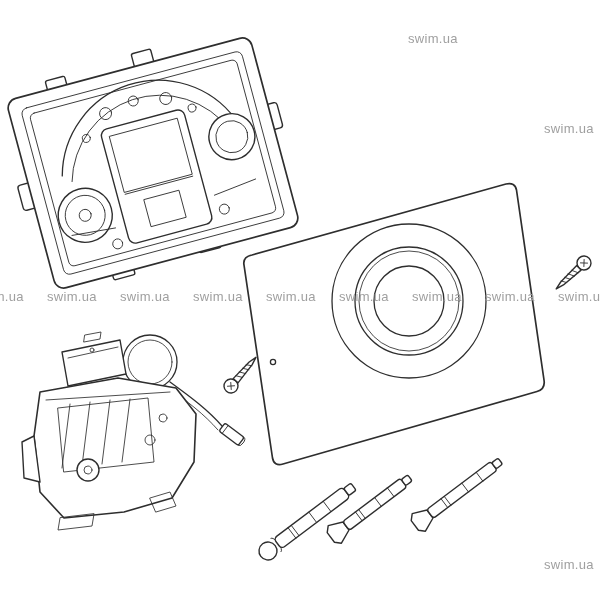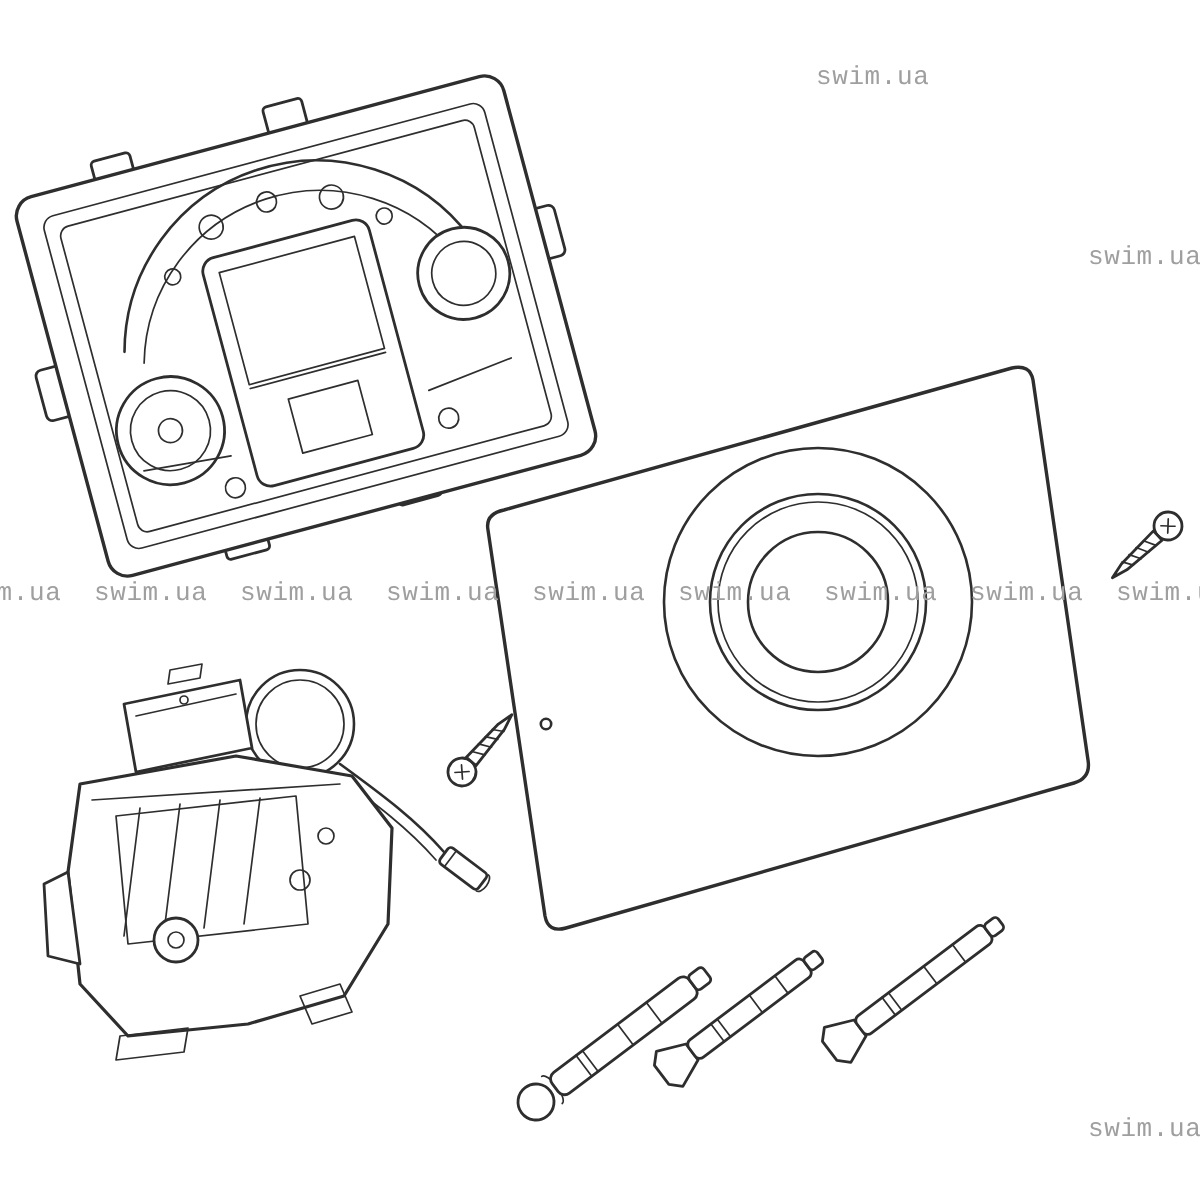--- a/index.html
+++ b/index.html
@@ -1,21 +1,21 @@
 <!DOCTYPE html>
 <html style="--line: #2e2e2e; --watermark: #9f9f9f; --background: #ffffff;"><head>
 <meta charset="utf-8">
 <style>
   html,body{margin:0;padding:0;background:#fff;}
   .canvas{
     position:relative;
     width:600px;height:600px;
     background:var(--background,#ffffff);
     overflow:hidden;
-    font-family:Liberation Mono, monospace;
+    font-family:Liberation Sans, sans-serif;
   }
   .canvas svg{position:absolute;left:0;top:0;}
   
   .ln{fill:none;stroke:var(--line,#2e2e2e);stroke-width:1.3;stroke-linejoin:round;stroke-linecap:round;}
   .lnw{fill:#ffffff;stroke:var(--line,#2e2e2e);stroke-width:1.4;stroke-linejoin:round;stroke-linecap:round;}
   .t{fill:none;stroke:var(--line,#2e2e2e);stroke-width:0.85;stroke-linejoin:round;stroke-linecap:round;}
   .wm-layer{position:absolute;left:0;top:0;width:100%;height:100%;pointer-events:none;}
   .watermark{
     position:absolute;
     font-size:13px;

